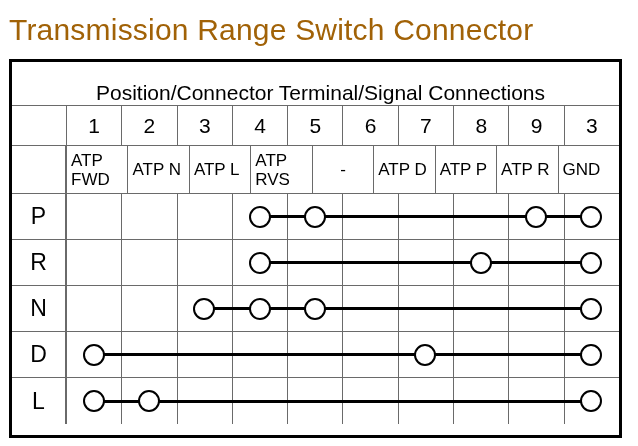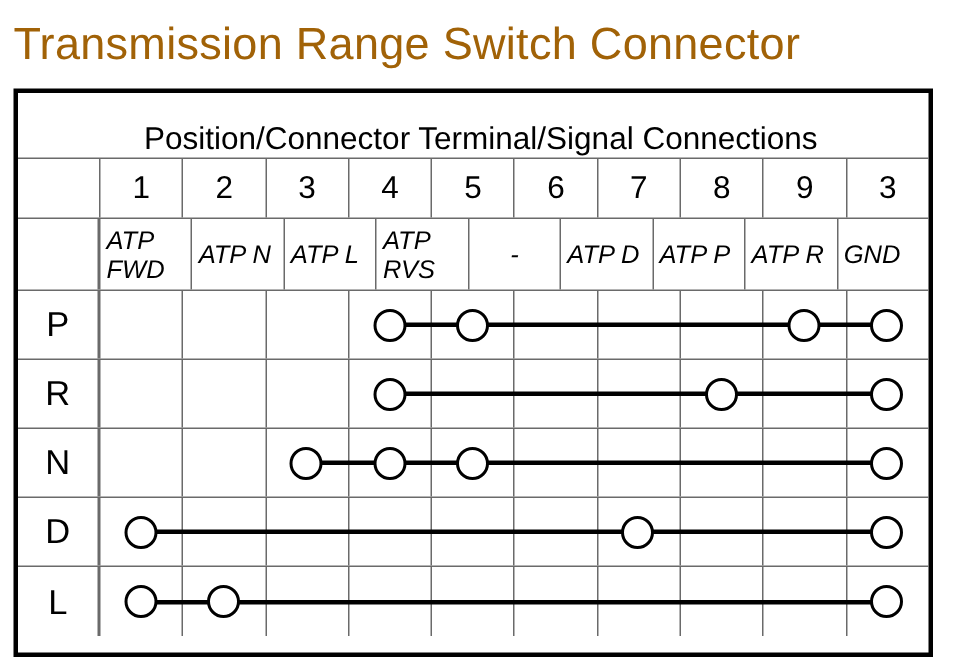--- a/index.html
+++ b/index.html
@@ -127,21 +127,20 @@
   }
 
   .sig-text {
     font-size: 17px;
     line-height: 19px;
     padding-left: 4px;
     width: 100%;
     box-sizing: border-box;
     text-align: left;
     word-break: break-word;
-    font-style: italic;
   }
   .sig-text.dash {
     text-align: center;
     padding-left: 0;
   }
 
   
   .conn-overlay {
     position: absolute;
     left: 54px;

